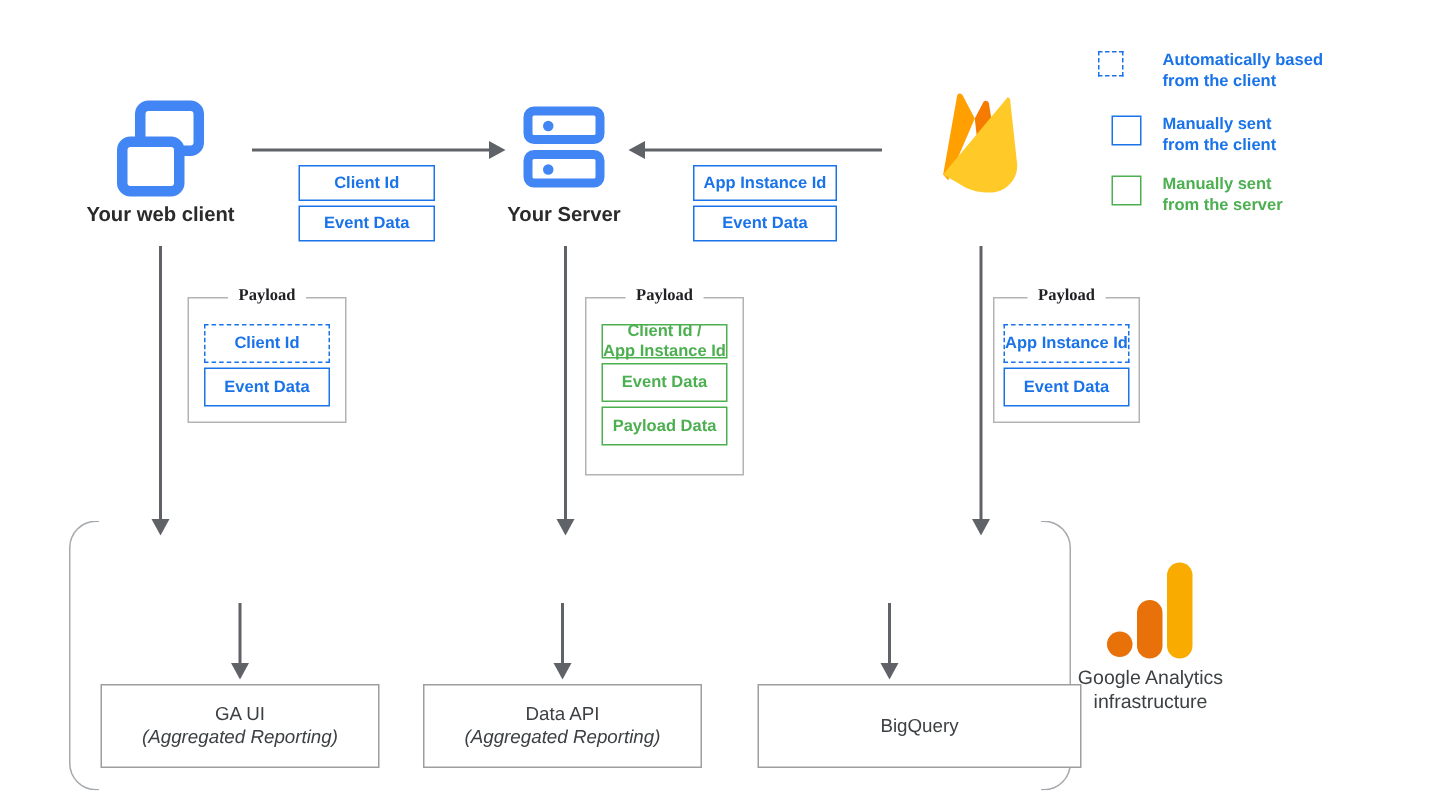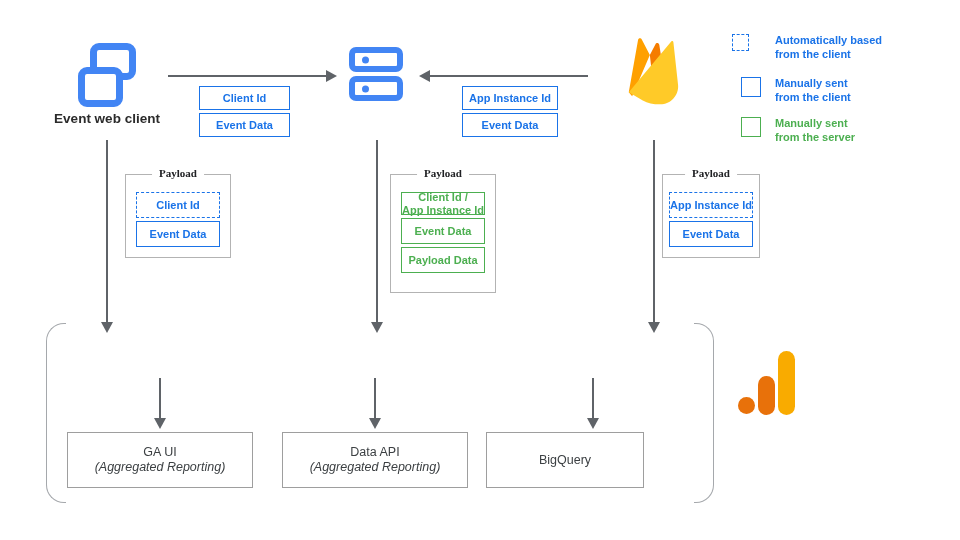--- a/index.html
+++ b/index.html
@@ -1,18 +1,18 @@
 <!DOCTYPE html>
 <html><head>
 <meta charset="utf-8">
 <style>
   html,body{margin:0;padding:0;background:#fff;}
   .stage{position:relative;width:960px;height:540px;background:#fff;overflow:hidden;
          font-family:"Liberation Sans",sans-serif;color:#202124;}
-  .abs{position:absolute;box-sizing:border-box;}
+  .abs{position:absolute;box-sizing:border-box;margin-top:24px;}
 
   
   .win{position:absolute;box-sizing:border-box;border:7px solid #4285F4;border-radius:9px;background:#fff;}
   .srv-unit{position:absolute;box-sizing:border-box;width:54px;height:25px;border:6px solid #4285F4;border-radius:7px;background:#fff;}
   .srv-dot{position:absolute;left:7px;top:50%;transform:translateY(-50%);width:7px;height:7px;border-radius:50%;background:#4285F4;}
 
   
   .client-label{font-size:13.5px;font-weight:700;color:#2b2b2b;text-align:center;}
 
   
@@ -65,40 +65,41 @@
 </style>
 </head>
 <body>
 
 <div class="stage">
 
   <div class="abs" style="left:78px;top:35px;width:62px;height:72px;">
     <div class="win" style="left:12px;top:8px;width:46px;height:37px;"></div>
     <div class="win" style="left:0;top:32px;width:45px;height:40px;"></div>
   </div>
-  <div class="abs client-label" style="left:27px;top:111px;width:160px;">Event web client</div>
+  <div class="abs client-label" style="left:27px;top:111px;width:160px;">Your web client</div>
 
   <div class="abs shaft-h" style="left:168px;top:75px;width:158px;"></div>
   <div class="abs head-right" style="left:326px;top:70px;"></div>
 
   <div class="abs blue-box" style="left:199px;top:86px;width:91px;height:24px;">
     <span>Client Id</span>
   </div>
   <div class="abs blue-box" style="left:199px;top:113px;width:91px;height:24px;">
     <span>Event Data</span>
   </div>
 
   <div class="abs" style="left:349px;top:47px;width:54px;height:54px;">
     <div class="srv-unit" style="left:0;top:0;">
       <span class="srv-dot"></span>
     </div>
     <div class="srv-unit" style="left:0;top:29px;">
       <span class="srv-dot"></span>
     </div>
   </div>
+  <div class="abs client-label" style="left:296px;top:111px;width:160px;">Your Server</div>
 
   <div class="abs shaft-h" style="left:430px;top:75px;width:158px;"></div>
   <div class="abs head-left" style="left:419px;top:70px;"></div>
 
   <div class="abs blue-box" style="left:462px;top:86px;width:96px;height:24px;">
     <span>App Instance Id</span>
   </div>
   <div class="abs blue-box" style="left:462px;top:113px;width:96px;height:24px;">
     <span>Event Data</span>
   </div>
@@ -190,23 +191,27 @@
   <div class="abs head-down" style="left:587px;top:418px;"></div>
 
   <div class="abs gray-box" style="left:67px;top:432px;width:186px;height:56px;">
     <span>GA UI</span>
     <span class="sub">(Aggregated Reporting)</span>
   </div>
   <div class="abs gray-box" style="left:282px;top:432px;width:186px;height:56px;">
     <span>Data API</span>
     <span class="sub">(Aggregated Reporting)</span>
   </div>
-  <div class="abs gray-box" style="left:486px;top:432px;width:158px;height:56px;">
+  <div class="abs gray-box" style="left:505px;top:432px;width:216px;height:56px;">
     <span>BigQuery</span>
   </div>
 
   <div class="abs" style="left:735px;top:350px;width:62px;height:66px;">
     <span class="ga-dot"></span>
     <span class="ga-mid"></span>
     <span class="ga-tall"></span>
   </div>
+  <div class="abs ga-caption" style="left:682px;top:420px;width:170px;">
+    <span>Google Analytics</span>
+    <span>infrastructure</span>
+  </div>
 
 </div>
 
 </body></html>

